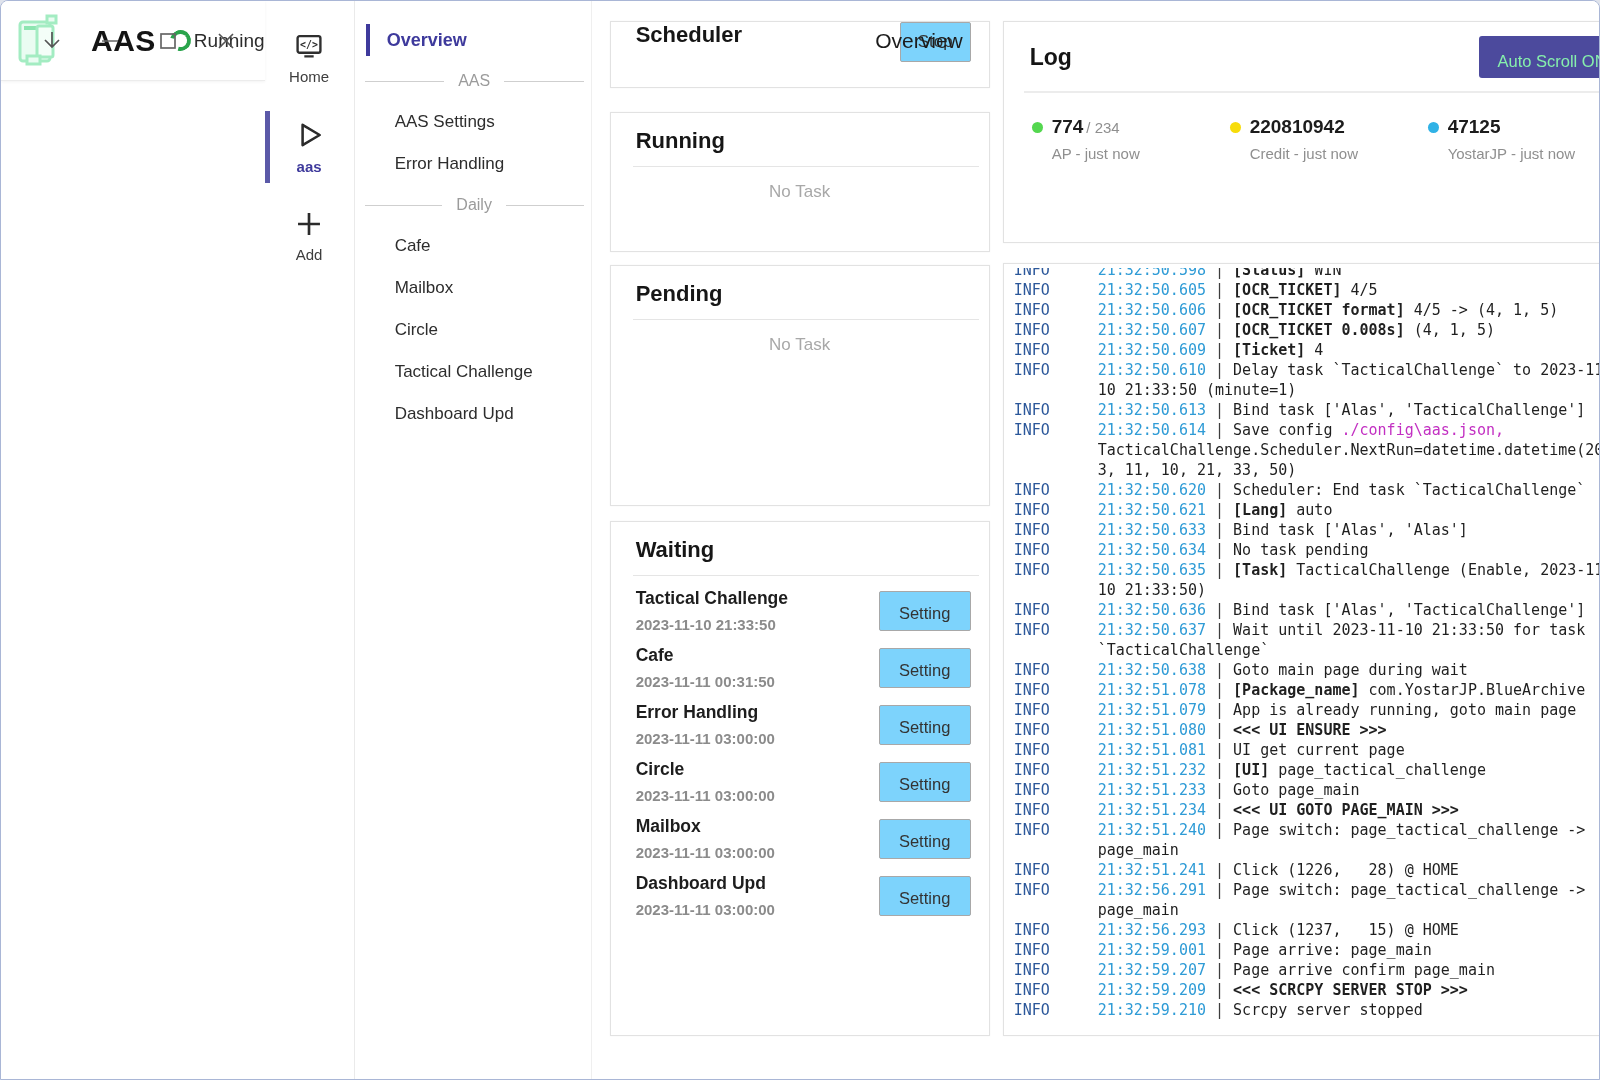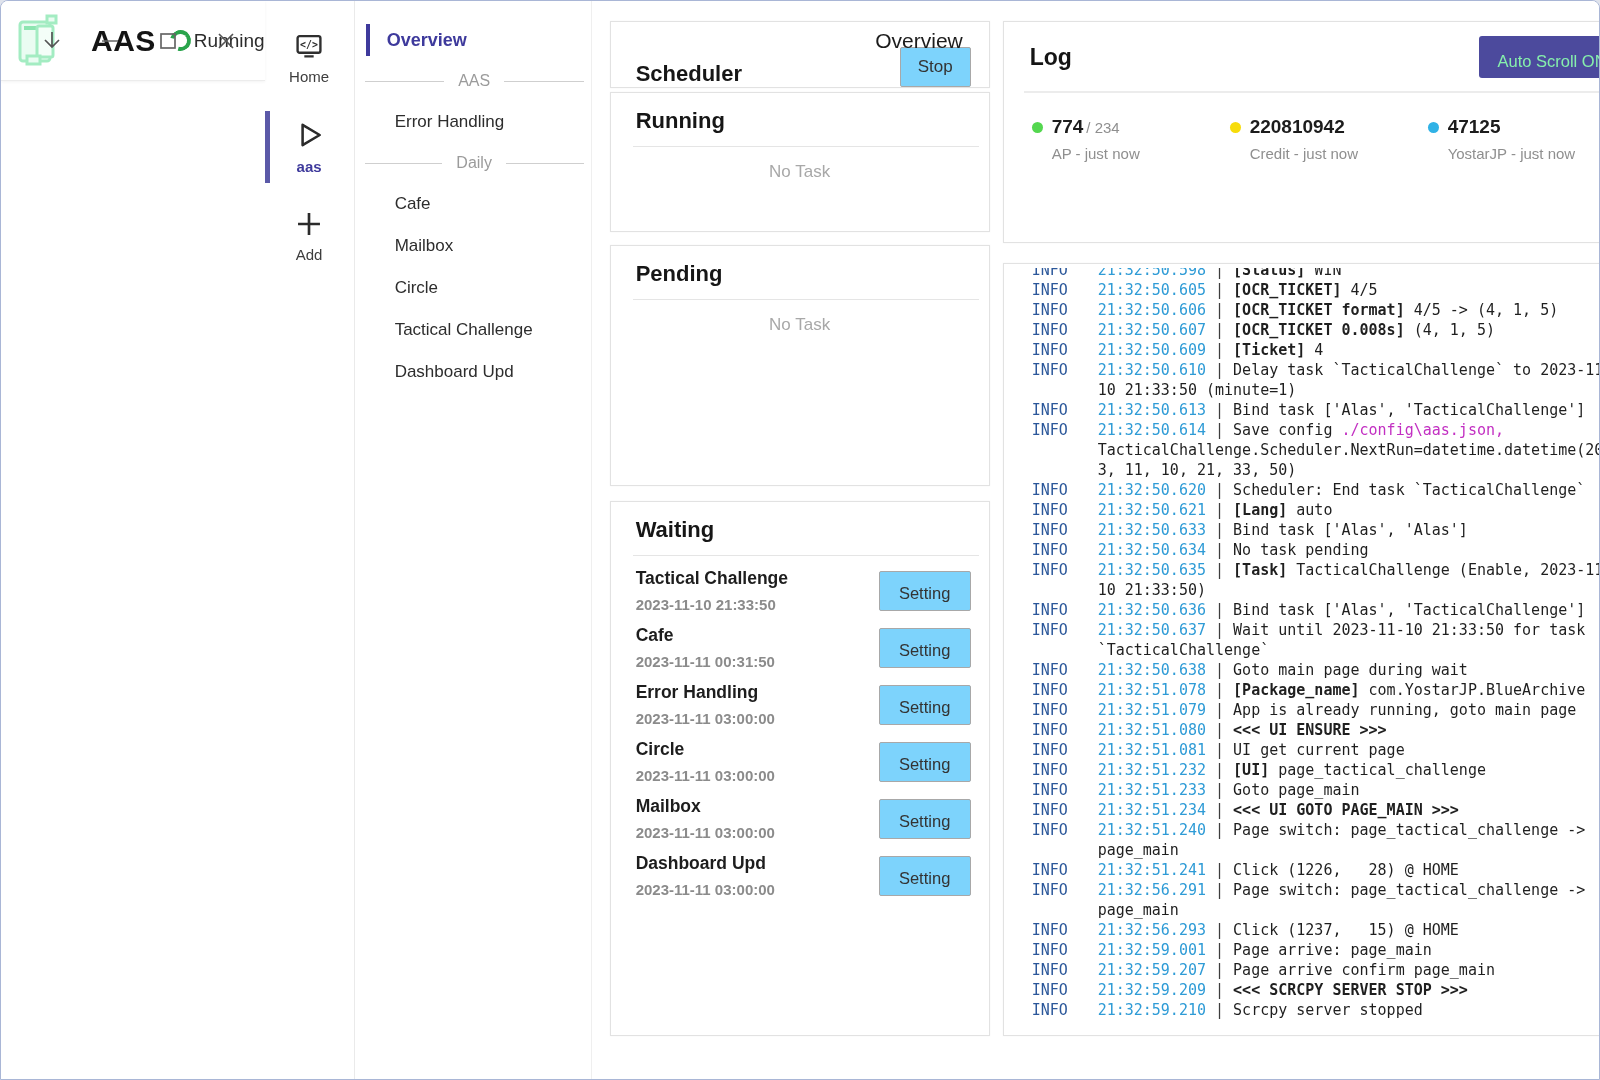--- a/index.html
+++ b/index.html
@@ -42,22 +42,22 @@
   .nav-divider { height:40px; display:flex; align-items:center; padding:0 7px 0 10px; }
   .nav-divider .line { flex:1; height:1px; background:#cfcfcf; }
   .nav-divider .lbl { padding:0 14px; font-size:16px; color:#9b9b9b; }
 
   .main { flex:1; min-width:0; display:flex; gap:13px; padding:20px 42px 43px 18px; }
   .col-left  { width:380px; flex:none; display:flex; flex-direction:column; }
   .col-right { flex:1; min-width:0; display:flex; flex-direction:column; }
 
   .card { background:#fff; border:1px solid #e2e2e2; box-shadow:0 0 2px rgba(0,0,0,.04); }
 
-  .card-scheduler { height:67px; flex:none; display:flex; align-items:flex-end; justify-content:space-between;
-                    padding:0 18px 0 25px; margin-bottom:4px; }
+  .card-scheduler { height:67px; flex:none; display:flex; align-items:flex-start; justify-content:space-between;
+                    padding:0 18px 0 25px; margin-bottom:24px; }
   .card-title { font-size:22px; font-weight:600; color:#161616; }
   .btn-outline { background:#7dd3fc; border:1px solid #a8a8a8; border-radius:2px; font-size:17px; color:#333;
                  padding:9px 17px; cursor:pointer; font-family:inherit; }
 
   .card-running { height:140px; flex:none; padding-top:15px; margin-bottom:13px; }
   .card-pending { height:241px; flex:none; padding-top:15px; margin-bottom:15px; }
   .sec-title { font-size:22px; font-weight:600; color:#161616; padding:0 0 12px 25px; }
   .sec-divider { height:1px; background:#e5e5e5; margin:0 10px 0 22px; }
   .no-task { text-align:center; color:#a8a8a8; font-size:17px; margin-top:15px; }
 
@@ -80,21 +80,21 @@
   .dot { width:11px; height:11px; border-radius:50%; margin-right:9px; flex:none; }
   .stat-value { font-size:19px; font-weight:700; color:#1c1c1c; }
   .stat-suffix { font-size:15px; color:#8f8f8f; margin-left:3px; }
   .stat-label { font-size:15px; color:#8f8f8f; margin-top:7px; padding-left:20px; }
 
   .card-logbody { flex:1; min-height:0; position:relative; overflow:hidden; padding:4px 0 8px 0; }
   .log-scroll { height:100%; overflow:hidden; margin-right:26px; }
   .log-line { position:relative; padding-left:94px; font-family:"DejaVu Sans Mono", monospace;
               font-size:15px; line-height:20px; color:var(--log-msg); white-space:pre-wrap; word-break:break-word; }
   .log-line:first-child { margin-top:-8px; }
-  .lvl  { position:absolute; left:28px; color:var(--log-level); }
+  .lvl  { position:absolute; left:10px; color:var(--log-level); }
   .time { color:var(--log-time); }
   .sep  { color:#3d3d3d; }
   .seg-b { font-weight:bold; }
   .seg-m { color:var(--log-path); }
 
   .scrollbar { position:absolute; top:0; right:0; bottom:0; width:14px; background:#f1f1f1; }
   .scroll-thumb { position:absolute; left:1px; right:1px; bottom:2px; height:30px; background:#c3c3c3; cursor:pointer; }
 </style>
 </head>
 <body>
@@ -167,20 +167,21 @@
       </div>
     </nav>
 
     <aside class="nav">
         <div class="nav-item active">Overview</div>
         <div class="nav-divider">
           <span class="line"></span>
           <span class="lbl">AAS</span>
           <span class="line"></span>
         </div>
+        <div class="nav-item">AAS Settings</div>
         <div class="nav-item">Error Handling</div>
         <div class="nav-divider">
           <span class="line"></span>
           <span class="lbl">Daily</span>
           <span class="line"></span>
         </div>
         <div class="nav-item">Cafe</div>
         <div class="nav-item">Mailbox</div>
         <div class="nav-item">Circle</div>
         <div class="nav-item">Tactical Challenge</div>

